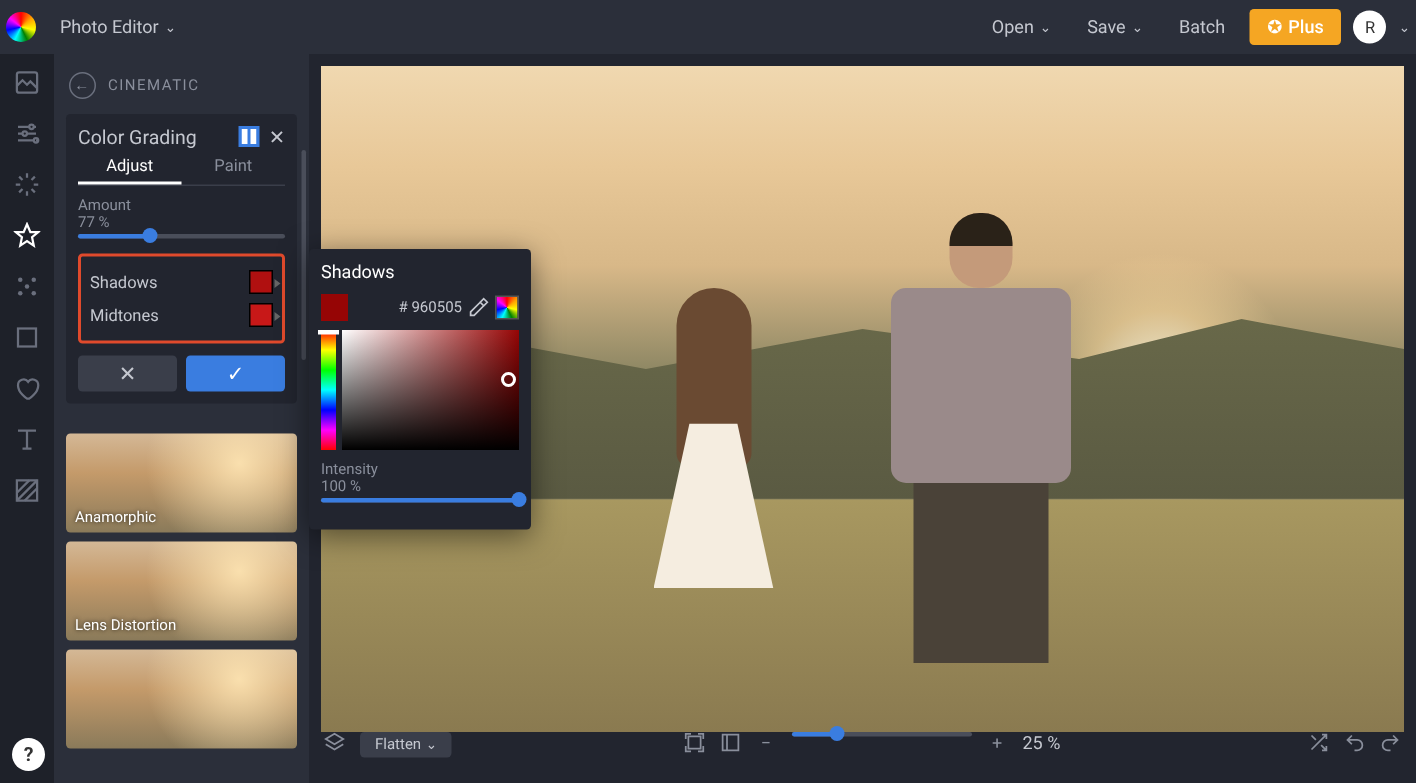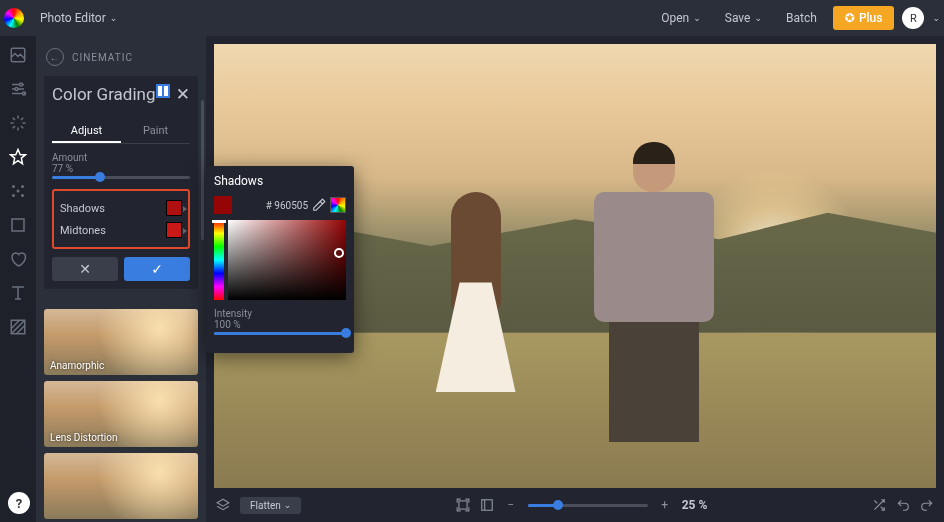--- a/index.html
+++ b/index.html
@@ -12,21 +12,21 @@
 .avatar{width:22px;height:22px;border-radius:50%;background:#fff;color:#333;display:flex;align-items:center;justify-content:center;font-size:11px;}
 .chev{font-size:9px;}
 .main{display:flex;height:486px;}
 .tool-rail{width:36px;background:#1e2129;display:flex;flex-direction:column;align-items:center;padding-top:10px;gap:16px;}
 .rail-icon{width:18px;height:18px;color:#6a6f7d;cursor:pointer;}
 .rail-icon.active{color:#fff;}
 .side-panel{width:170px;background:#2b2f3a;padding:8px 0;overflow:hidden;position:relative;}
 .panel-head{display:flex;align-items:center;gap:8px;padding:4px 10px 10px;color:#8a8f9c;font-size:10px;letter-spacing:1px;}
 .back-circle{width:18px;height:18px;border:1px solid #6a6f7d;border-radius:50%;display:flex;align-items:center;justify-content:center;font-size:10px;}
 .grading-card{margin:0 8px 8px;background:#22252f;border-radius:3px;padding:8px;position:relative;}
-.card-title{display:flex;align-items:flex-end;font-size:17px;color:#c5c8d0;margin-bottom:16px;}
+.card-title{display:flex;align-items:flex-end;font-size:13px;color:#c5c8d0;margin-bottom:0;}
 .card-title .actions{margin-left:auto;display:flex;gap:6px;}
 .sq-icon{width:14px;height:14px;background:#3a7de0;display:flex;align-items:center;justify-content:center;}
 .tabs{display:flex;border-bottom:1px solid #3a3e4a;margin-bottom:8px;}
 .tab{flex:1;text-align:center;padding:4px 0;font-size:11px;color:#8a8f9c;cursor:pointer;}
 .tab.active{color:#fff;border-bottom:2px solid #fff;}
 .row-label{display:flex;justify-content:space-between;font-size:10px;color:#8a8f9c;margin-bottom:2px;flex-direction:column;}
 .slider-track{height:3px;background:#4a4e5a;border-radius:2px;position:relative;margin-bottom:10px;}
 .slider-fill{position:absolute;height:100%;background:#3a7de0;border-radius:2px;}
 .slider-thumb{position:absolute;width:10px;height:10px;background:#3a7de0;border-radius:50%;top:-4px;transform:translateX(-50%);}
 .highlight-box{border:2px solid #e04a2c;border-radius:3px;padding:6px;margin-bottom:8px;}
@@ -61,21 +61,21 @@
 .cp-cur{width:18px;height:18px;background:#960505;}
 .cp-hex{flex:1;font-size:10px;color:#c5c8d0;}
 .cp-eyedrop{width:14px;height:14px;color:#c5c8d0;}
 .cp-rainbow{width:16px;height:16px;background:conic-gradient(red,orange,yellow,green,cyan,blue,magenta,red);border:1px solid #555;}
 .cp-main{display:flex;gap:4px;}
 .cp-hue{width:10px;height:80px;background:linear-gradient(to bottom,red,yellow,lime,cyan,blue,magenta,red);position:relative;}
 .cp-hue-thumb{position:absolute;left:-2px;width:14px;height:3px;background:#fff;top:0;}
 .cp-field{flex:1;height:80px;background:linear-gradient(to top,#000,transparent),linear-gradient(to right,#fff,#960505);position:relative;}
 .cp-cursor{position:absolute;width:10px;height:10px;border:2px solid #fff;border-radius:50%;right:2px;top:28px;}
 .cp-intensity{margin-top:8px;}
-.bottombar{height:34px;display:flex;align-items:center;padding:0 10px;gap:10px;}
+.bottombar{height:34px;display:flex;align-items:flex-start;padding:0 10px;gap:10px;}
 .bb-btn{padding:3px 10px;background:#3a3e4a;border-radius:3px;font-size:10px;color:#c5c8d0;display:flex;align-items:center;gap:3px;}
 .bb-icon{width:14px;height:14px;color:#8a8f9c;cursor:pointer;}
 .zoom-track{width:120px;height:3px;background:#4a4e5a;border-radius:2px;position:relative;}
 .help{position:fixed;bottom:8px;left:8px;width:22px;height:22px;border-radius:50%;background:#fff;color:#333;display:flex;align-items:center;justify-content:center;font-weight:bold;font-size:13px;z-index:20;}
 .scroll-hint{position:absolute;right:2px;top:64px;width:3px;height:140px;background:#4a4e5a;border-radius:2px;}
 </style>
 </head>
 <body>
 
 <div class="topbar">
@@ -235,21 +235,21 @@
       <svg class="bb-icon" viewBox="0 0 24 24" fill="none" stroke="currentColor" stroke-width="2">
           <rect x="3" y="3" width="18" height="18"></rect>
           <path d="M8 21V3"></path>
         </svg>
       <span class="bb-icon" style="text-align:center;">−</span>
       <div class="zoom-track">
         <div class="slider-fill" style="width:25%;background:#3a7de0;height:100%;border-radius:2px;"></div>
         <div class="slider-thumb" style="left:25%;"></div>
       </div>
       <span class="bb-icon" style="text-align:center;">+</span>
-      <span style="width:36px;font-weight:bold;">25 %</span>
+      <span style="width:36px;">25 %</span>
       <div class="spacer"></div>
       <svg class="bb-icon" viewBox="0 0 24 24" fill="none" stroke="currentColor" stroke-width="2">
           <path d="M16 3h5v5M4 20L21 3M21 16v5h-5M15 15l6 6M4 4l5 5"></path>
         </svg>
       <svg class="bb-icon" viewBox="0 0 24 24" fill="none" stroke="currentColor" stroke-width="2">
           <path d="M9 14L4 9l5-5M4 9h11a6 6 0 0 1 0 12h-3"></path>
         </svg>
       <svg class="bb-icon" viewBox="0 0 24 24" fill="none" stroke="currentColor" stroke-width="2">
           <path d="M15 14l5-5-5-5M20 9H9a6 6 0 0 0 0 12h3"></path>
         </svg>

